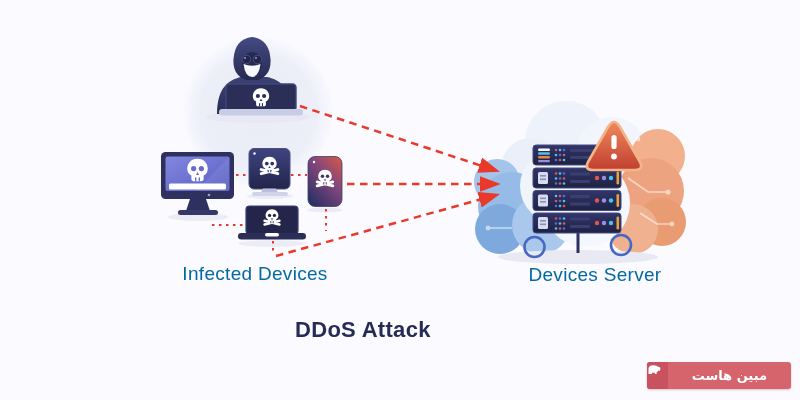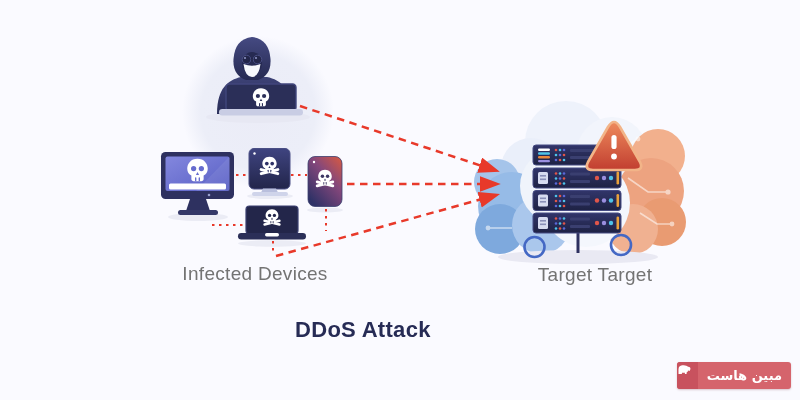--- a/index.html
+++ b/index.html
@@ -4,41 +4,41 @@
 <style>
   html,body{margin:0;padding:0;}
   .stage{
     position:relative;width:800px;height:400px;overflow:hidden;
     background:#fafaff;
     font-family:"Liberation Sans", sans-serif;
   }
   .stage svg{position:absolute;left:0;top:0;}
   .bone{fill:#ffffff;}
   .label{
-    position:absolute;text-align:center;color:#737373;
+    position:absolute;text-align:center;color:#0369a1;
     font-size:19px;font-weight:500;letter-spacing:.3px;
   }
   .title{
     position:absolute;color:#262b55;
     font-size:22px;font-weight:bold;letter-spacing:.3px;
   }
   .lbl-infected{left:145px;top:263px;width:220px;}
   .lbl-target{left:485px;top:264px;width:220px;}
   .lbl-title{left:295px;top:317px;width:220px;}
   .watermark{
     position:absolute;right:9px;bottom:11px;height:27px;
     display:flex;align-items:stretch;border-radius:3px;overflow:hidden;
     background:#d5646c;box-shadow:0 1px 2px rgba(120,40,50,.25);
   }
   .wm-icon{
     width:21px;display:flex;align-items:center;justify-content:center;
     background:#c8525e;
   }
   .wm-text{
-    display:flex;align-items:center;padding:0 9px;
+    display:flex;align-items:center;padding:0 24px;
     color:#ffffff;font-weight:bold;font-size:13px;direction:rtl;
     font-family:"DejaVu Sans", sans-serif;
   }
 </style>
 </head>
 <body>
 
 <div class="stage">
 
   <svg width="800" height="400" viewBox="0 0 800 400">
@@ -305,21 +305,21 @@
     </g>
 
     <g stroke="#e8392a" stroke-width="2.5" stroke-dasharray="7.5 5.5" fill="none">
       <line x1="300" y1="106" x2="482" y2="166" marker-end="url(#ah)"></line>
       <line x1="347" y1="184" x2="482" y2="184" marker-end="url(#ah)"></line>
       <line x1="276" y1="256" x2="482" y2="199" marker-end="url(#ah)"></line>
     </g>
   </svg>
 
   <div class="label lbl-infected">Infected Devices</div>
-  <div class="label lbl-target">Target Target</div>
+  <div class="label lbl-target">Devices Server</div>
   <div class="title lbl-title">DDoS Attack</div>
 
   <div class="watermark">
     <span class="wm-icon">
       <svg width="15" height="15" viewBox="0 0 15 15">
         <path d="M1.5,12 L1.5,7.5 Q1.5,3.8 5.2,3.3 Q9.3,2.8 11.2,4.8 Q13.8,4.9 13.4,7.3 L12.6,9 L11,8.6 Q11,10 9.6,10.5 L9.6,12 L7.9,12 L7.9,10.7 L4.9,10.7 L4.9,12 Z" fill="#ffffff"></path>
       </svg>
     </span>
     <span class="wm-text">مبین هاست</span>
   </div>

